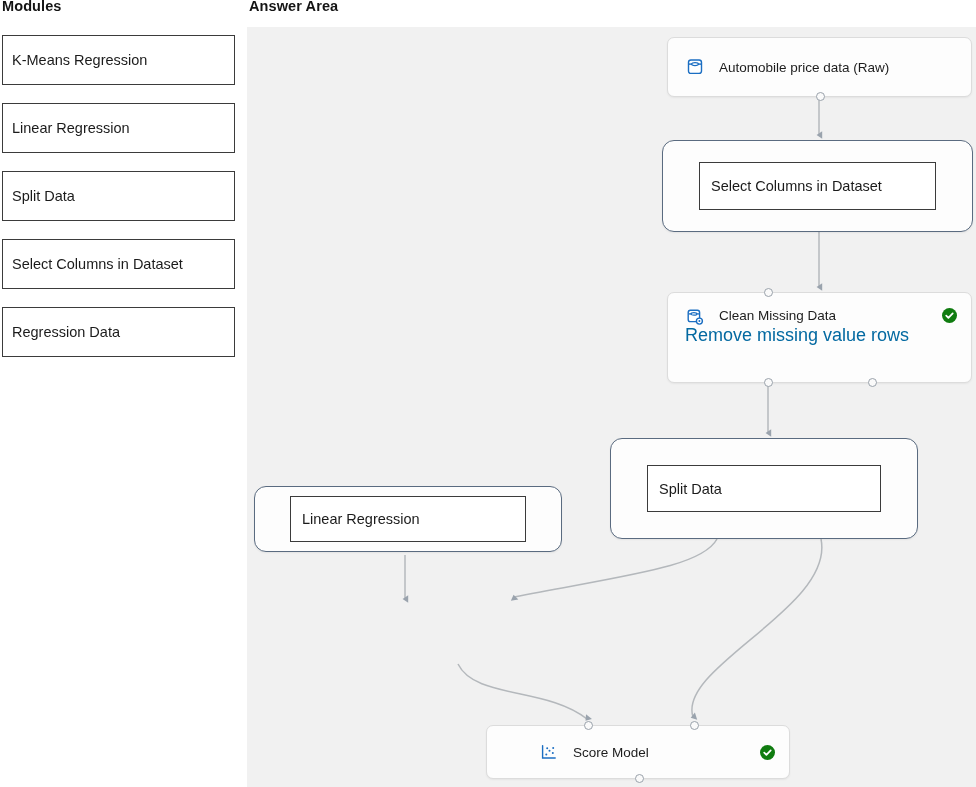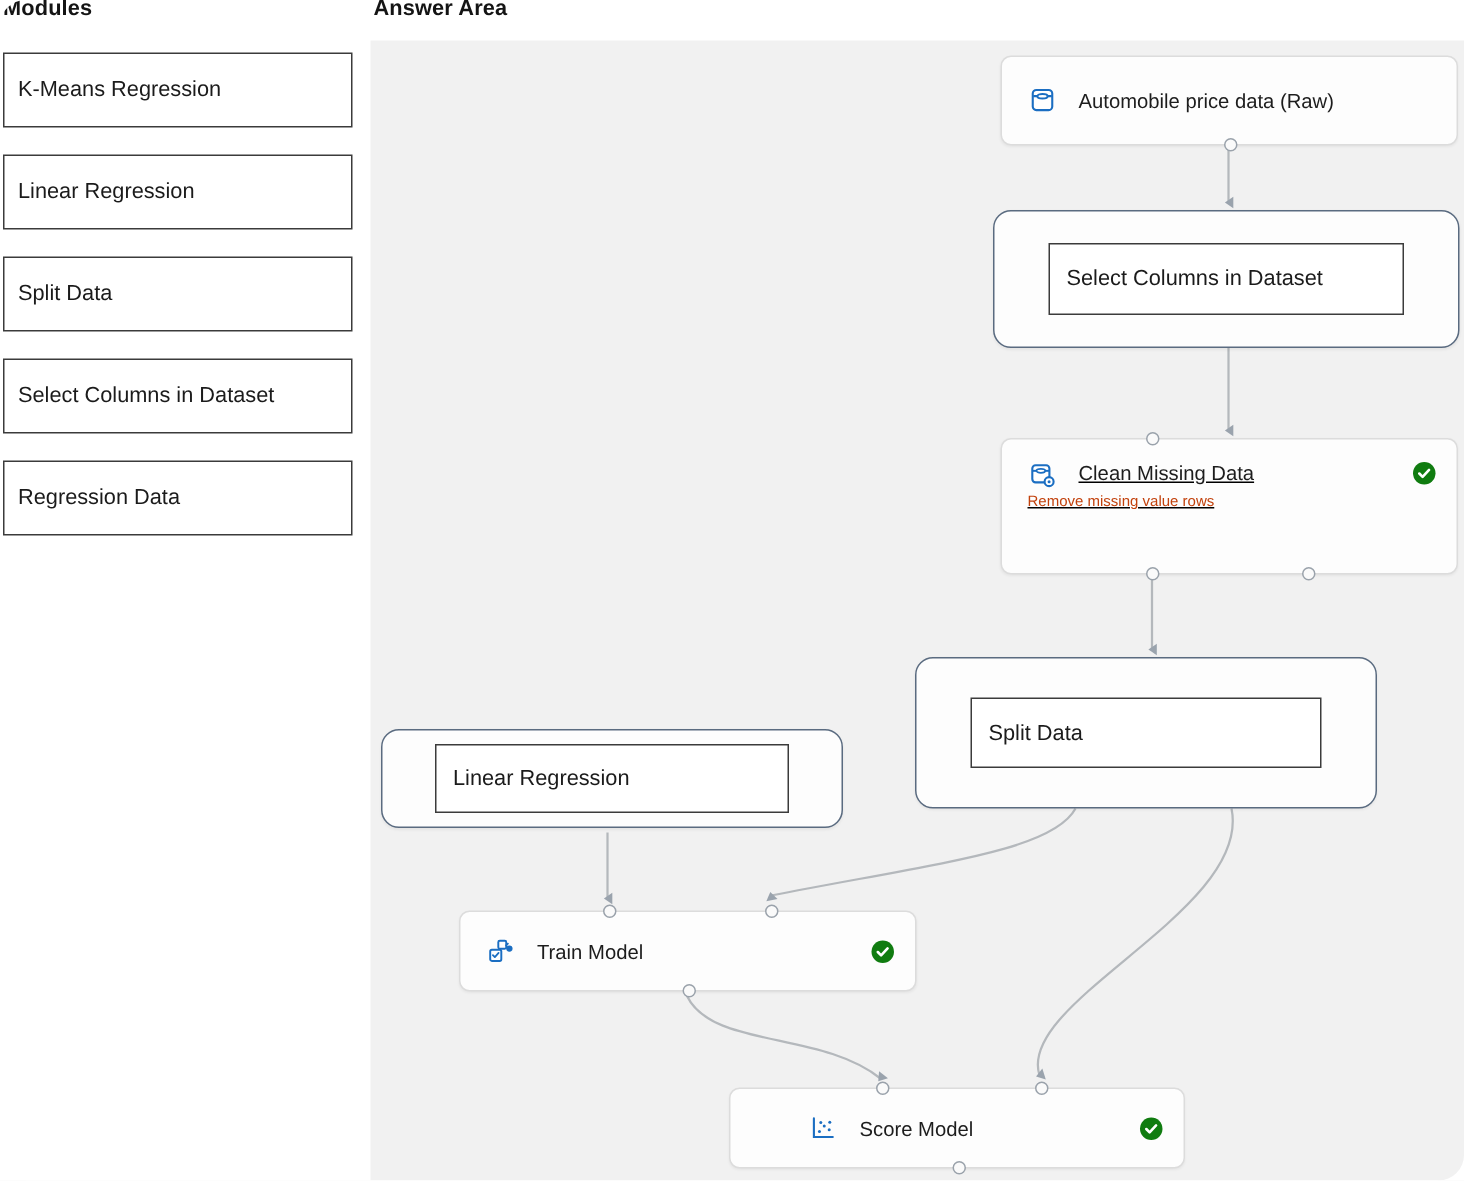--- a/index.html
+++ b/index.html
@@ -8,21 +8,20 @@
     padding: 0;
     background: #ffffff;
     font-family: "Liberation Sans", sans-serif;
   }
   #root {
     position: relative;
     width: 976px;
     height: 787px;
     overflow: hidden;
     background: #ffffff;
-    border-radius: 17px;
   }
 
   
   .col-heading {
     position: absolute;
     font-family: "Liberation Sans", sans-serif;
     font-size: 14.5px;
     font-weight: bold;
     color: #141414;
     letter-spacing: .1px;
@@ -99,28 +98,28 @@
     display: flex; align-items: center; justify-content: center;
   }
   .card-texts { display: flex; flex-direction: column; justify-content: center; flex: 1 1 auto; }
   .card-title {
     font-size: 13.5px;
     color: #1d1d1d;
     font-family: "Liberation Sans", sans-serif;
     line-height: 17px;
   }
   .card-sub {
-    font-size: 10px;
-    color: #c2410c;
+    font-size: 18px;
+    color: #0369a1;
     font-family: "Liberation Sans", sans-serif;
     line-height: 16px;
     margin-top: 3px;
     margin-left: -34px;
   }
-  .card.has-sub .card-row { align-items: flex-start; padding-top: 14px; text-decoration: underline; }
+  .card.has-sub .card-row { align-items: flex-start; padding-top: 14px; }
   .card.has-sub .card-icon { margin-top: 0px; }
 
   .status-ok {
     width: 15px; height: 15px;
     border-radius: 50%;
     background: #107c10;
     flex: 0 0 15px;
     display: flex; align-items: center; justify-content: center;
     margin-left: auto;
   }
@@ -263,44 +262,20 @@
         <span>Split Data</span>
       </div>
     </div>
 
     <div class="node slot" style="left:7px; top:459px; width:308px; height:66px;">
       <div class="slot-inner" style="width:236px; height:46px;">
         <span>Linear Regression</span>
       </div>
     </div>
 
-    <div class="node card" style="left:59px; top:580px; width:305px; height:54px;">
-      <div class="card-row">
-        <span class="card-icon">
-          <svg width="18" height="18" viewBox="0 0 18 18">
-            <rect x="1.8" y="8.2" width="7.4" height="7.4" rx="1.1" fill="#ffffff" stroke="#1b6ec2" stroke-width="1.3"></rect>
-            <path d="M3.6,11.8 L4.9,13.1 L7.4,10.3" fill="none" stroke="#1b6ec2" stroke-width="1.2" stroke-linecap="round" stroke-linejoin="round"></path>
-            <rect x="7.2" y="2.2" width="5.3" height="5.3" rx="1" fill="#ffffff" stroke="#1b6ec2" stroke-width="1.3"></rect>
-            <circle cx="14.6" cy="7.4" r="2.1" fill="#1b6ec2"></circle>
-            <path d="M12.4,5.2 L13.6,4.1" stroke="#1b6ec2" stroke-width="1.2" stroke-linecap="round"></path>
-          </svg>
-        </span>
-        <div class="card-texts">
-          <div class="card-title">Train Model</div>
-        </div>
-        <span class="status-ok">
-          <svg width="11" height="11" viewBox="0 0 12 12">
-            <path d="M2.4,6.2 L4.8,8.6 L9.5,3.6" fill="none" stroke="#ffffff" stroke-width="1.9" stroke-linecap="round" stroke-linejoin="round"></path>
-          </svg>
-        </span>
-      </div>
-      <div class="port" style="left:95px; top:-5px;"></div>
-      <div class="port" style="left:203px; top:-5px;"></div>
-      <div class="port" style="left:148px; bottom:-5px;"></div>
-    </div>
 
     <div class="node card" style="left:239px; top:698px; width:304px; height:54px;padding-left:35px;">
       <div class="card-row">
         <span class="card-icon">
           <svg width="18" height="18" viewBox="0 0 18 18">
             <path d="M2.6,2.6 V15 H15.2" fill="none" stroke="#1b6ec2" stroke-width="1.4" stroke-linecap="round"></path>
             <circle cx="6.3" cy="11.4" r="1" fill="#1b6ec2"></circle>
             <circle cx="9.5" cy="7.7" r="1" fill="#1b6ec2"></circle>
             <circle cx="12.8" cy="10.1" r="1" fill="#1b6ec2"></circle>
             <circle cx="13.2" cy="5.1" r="1" fill="#1b6ec2"></circle>

